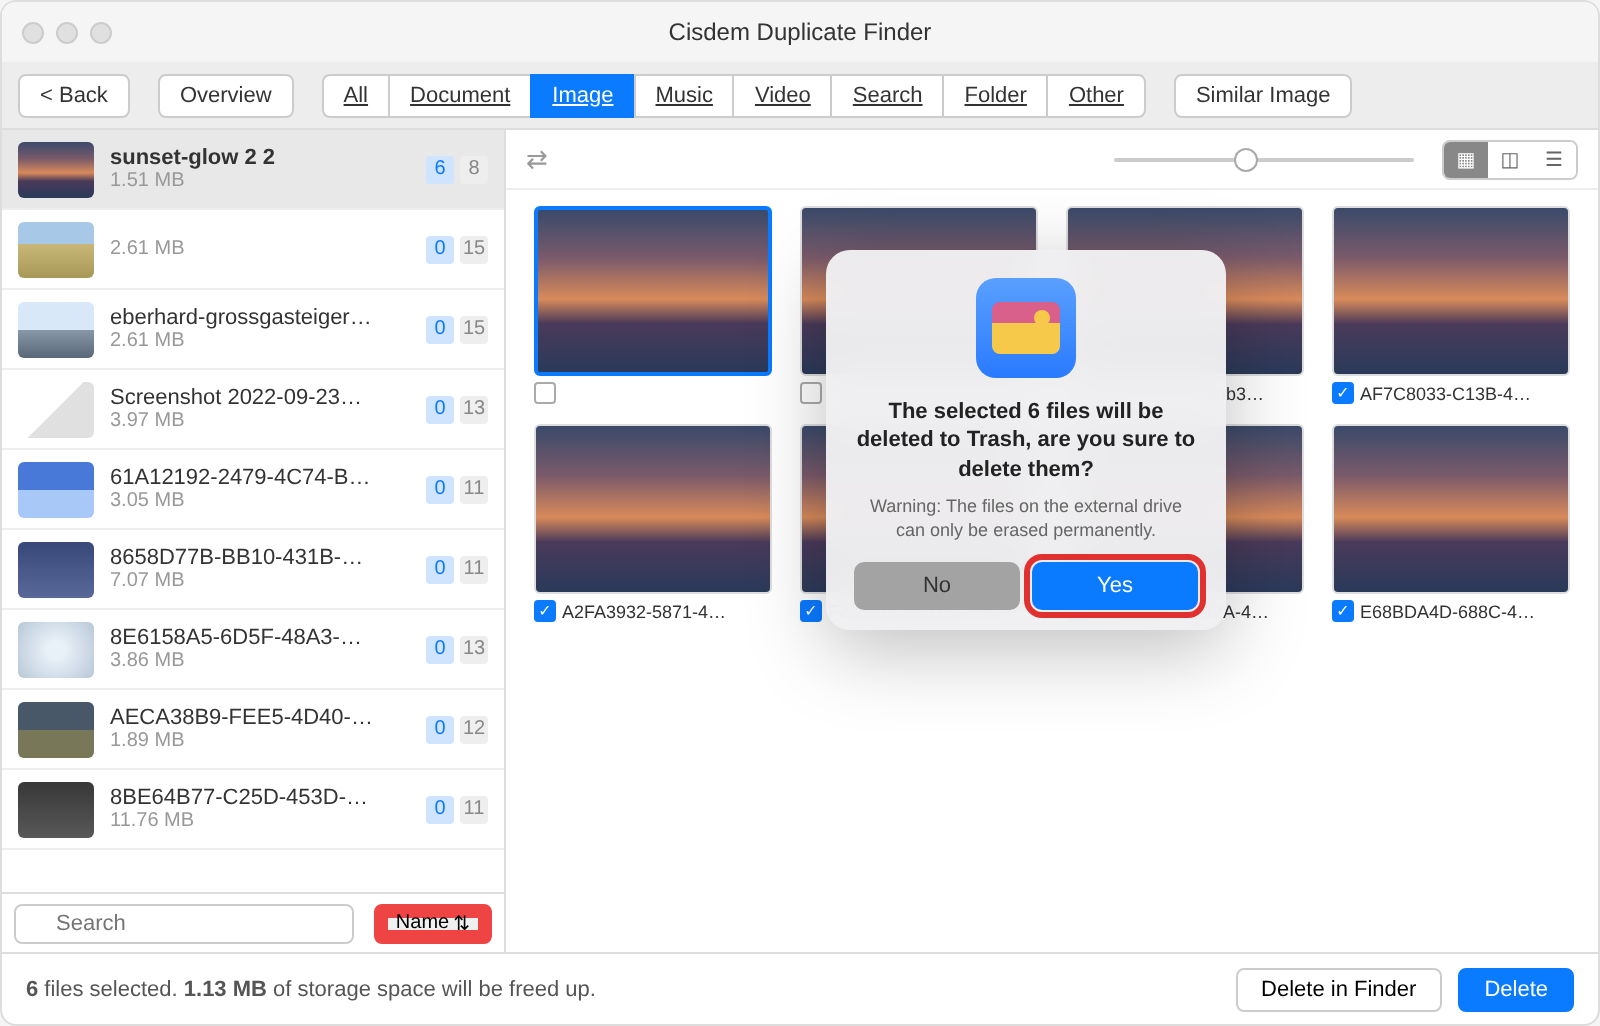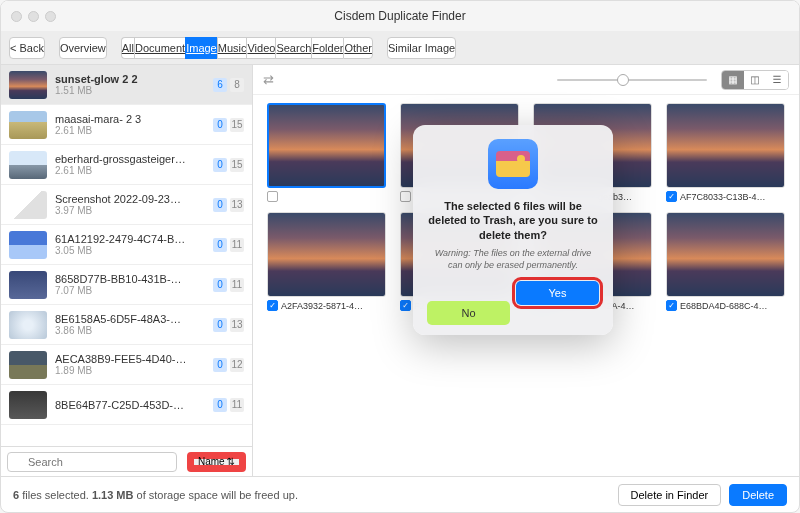--- a/index.html
+++ b/index.html
@@ -3,21 +3,21 @@
 <meta charset="utf-8">
 <style>
 * { margin: 0; padding: 0; box-sizing: border-box; font-family: -apple-system, BlinkMacSystemFont, "Segoe UI", sans-serif; }
 body { background: #f5f5f5; width: 800px; height: 513px; overflow: hidden; }
 .window { width: 800px; height: 513px; background: #fff; border-radius: 8px; overflow: hidden; display: flex; flex-direction: column; border: 1px solid #ddd; }
 .titlebar { height: 30px; display: flex; align-items: center; padding: 0 10px; background: #f5f5f5; position: relative; }
 .traffic-lights { display: flex; gap: 6px; }
 .tl { width: 11px; height: 11px; border-radius: 50%; background: #e0e0e0; border: 0.5px solid #ccc; }
 .title { position: absolute; left: 0; right: 0; text-align: center; font-size: 12px; color: #333; }
 .toolbar { height: 34px; background: #ededed; display: flex; align-items: center; padding: 0 8px; gap: 4px; border-bottom: 1px solid #ddd; }
-.btn { height: 22px; padding: 0 0; background: #fff; border: 1px solid #ccc; border-radius: 4px; font-size: 11px; color: #333; display: flex; align-items: center; cursor: pointer; }
+.btn { height: 22px; padding: 0 10px; background: #fff; border: 1px solid #ccc; border-radius: 4px; font-size: 11px; color: #333; display: flex; align-items: center; cursor: pointer; }
 .btn.active { background: #0a7aff; color: #fff; border-color: #0a7aff; }
 .tab-group { display: flex; gap: 0; }
 .tab-group .btn { border-radius: 0; border-right-width: 0; text-decoration: underline; }
 .tab-group .btn:first-child { border-top-left-radius: 4px; border-bottom-left-radius: 4px; }
 .tab-group .btn:last-child { border-top-right-radius: 4px; border-bottom-right-radius: 4px; border-right-width: 1px; }
 .content { flex: 1; display: flex; overflow: hidden; }
 .sidebar { width: 252px; border-right: 1px solid #ddd; display: flex; flex-direction: column; background: #fff; }
 .list { flex: 1; overflow-y: auto; }
 .row { display: flex; align-items: center; padding: 4px 8px; border-bottom: 1px solid #eee; height: 40px; }
 .row.sel { background: #e8e8e8; }
@@ -53,24 +53,24 @@
 .tile-name { white-space: nowrap; overflow: hidden; text-overflow: ellipsis; }
 .footer { height: 36px; border-top: 1px solid #ddd; display: flex; align-items: center; padding: 0 12px; font-size: 11px; color: #555; }
 .footer .spacer { flex: 1; }
 .footer-btn { height: 22px; padding: 0 12px; border: 1px solid #ccc; border-radius: 4px; font-size: 11px; margin-left: 8px; background: #fff; }
 .footer-btn.primary { background: #0a7aff; color: #fff; border-color: #0a7aff; }
 .dialog-shadow { position: absolute; left: 160px; top: 60px; width: 200px; background: rgba(240,240,242,0.97); border-radius: 12px; box-shadow: 0 10px 40px rgba(0,0,0,0.25); padding: 14px 14px 10px; text-align: center; backdrop-filter: blur(10px); }
 .dialog-icon { width: 50px; height: 50px; margin: 0 auto 10px; background: linear-gradient(#5aa0ff,#2a7aff); border-radius: 10px; display: flex; align-items: center; justify-content: center; }
 .dialog-icon-inner { width: 34px; height: 26px; background: linear-gradient(#d9608a 40%, #f6c94b 40%); border-radius: 4px; position: relative; }
 .dialog-icon-inner::after { content:""; position:absolute; width:8px; height:8px; background:#f6c94b; border-radius:50%; top:4px; right:5px; }
 .dlg-title { font-size: 11px; font-weight: 700; color: #222; margin-bottom: 6px; line-height: 1.3; }
-.dlg-warn { font-size: 9px; color: #666; margin-bottom: 10px; line-height: 1.3; font-style: italic; }
+.dlg-warn { font-size: 9px; color: #666; margin-bottom: 10px; line-height: 1.3; }
 .dlg-btns { display: flex; gap: 6px; }
 .dlg-btn { flex: 1; height: 24px; border-radius: 5px; font-size: 11px; border: none; }
-.dlg-btn.no { background: #bef264; color: #333; margin-top: 20px; }
+.dlg-btn.no { background: #a3a3a3; color: #333; }
 .dlg-btn.yes { background: #0a7aff; color: #fff; outline: 3px solid #e03030; outline-offset: 1px; }
 .filter-icon { color: #999; font-size: 13px; }
 
 .sunset { background: linear-gradient(180deg,#3a4a6a 0%,#7a5a6a 30%,#d88a5a 55%,#4a3a5a 70%,#2a3a5a 100%); }
 .plains { background: linear-gradient(180deg,#a8c8e8 40%,#c8b878 40%,#a89858 100%); }
 .mountain { background: linear-gradient(180deg,#d8e8f8 50%,#8898a8 50%,#586878 100%); }
 .screenshot { background: linear-gradient(135deg,#fff 50%,#e0e0e0 50%); }
 .beachblue { background: linear-gradient(180deg,#4878d8 50%,#a8c8f8 50%); }
 .darkblue { background: linear-gradient(180deg,#384878 0%,#586898 100%); }
 .crystal { background: radial-gradient(circle,#e8f0f8 20%,#b8c8d8 100%); }
@@ -119,21 +119,20 @@
     <div class="row-size">1.51 MB</div>
   </div>
   <div class="row-counts">
     <div class="cnt blue">6</div>
     <div class="cnt gray">8</div>
   </div>
           </div>
           <div class="row">
             <div class="thumb plains"></div>
   <div class="row-info">
-    <div class="row-name">maasai-mara- 2 3</div>
     <div class="row-size">2.61 MB</div>
   </div>
   <div class="row-counts">
     <div class="cnt blue">0</div>
     <div class="cnt gray">15</div>
   </div>
           </div>
           <div class="row">
             <div class="thumb mountain"></div>
   <div class="row-info">
@@ -197,20 +196,21 @@
   </div>
   <div class="row-counts">
     <div class="cnt blue">0</div>
     <div class="cnt gray">12</div>
   </div>
           </div>
           <div class="row">
             <div class="thumb darktex"></div>
   <div class="row-info">
     <div class="row-name">8BE64B77-C25D-453D-…</div>
+    <div class="row-size">11.76 MB</div>
   </div>
   <div class="row-counts">
     <div class="cnt blue">0</div>
     <div class="cnt gray">11</div>
   </div>
           </div>
         </div>
       <div class="searchbar">
         <div class="search-wrap">
           <span class="icon">🔍</span>

